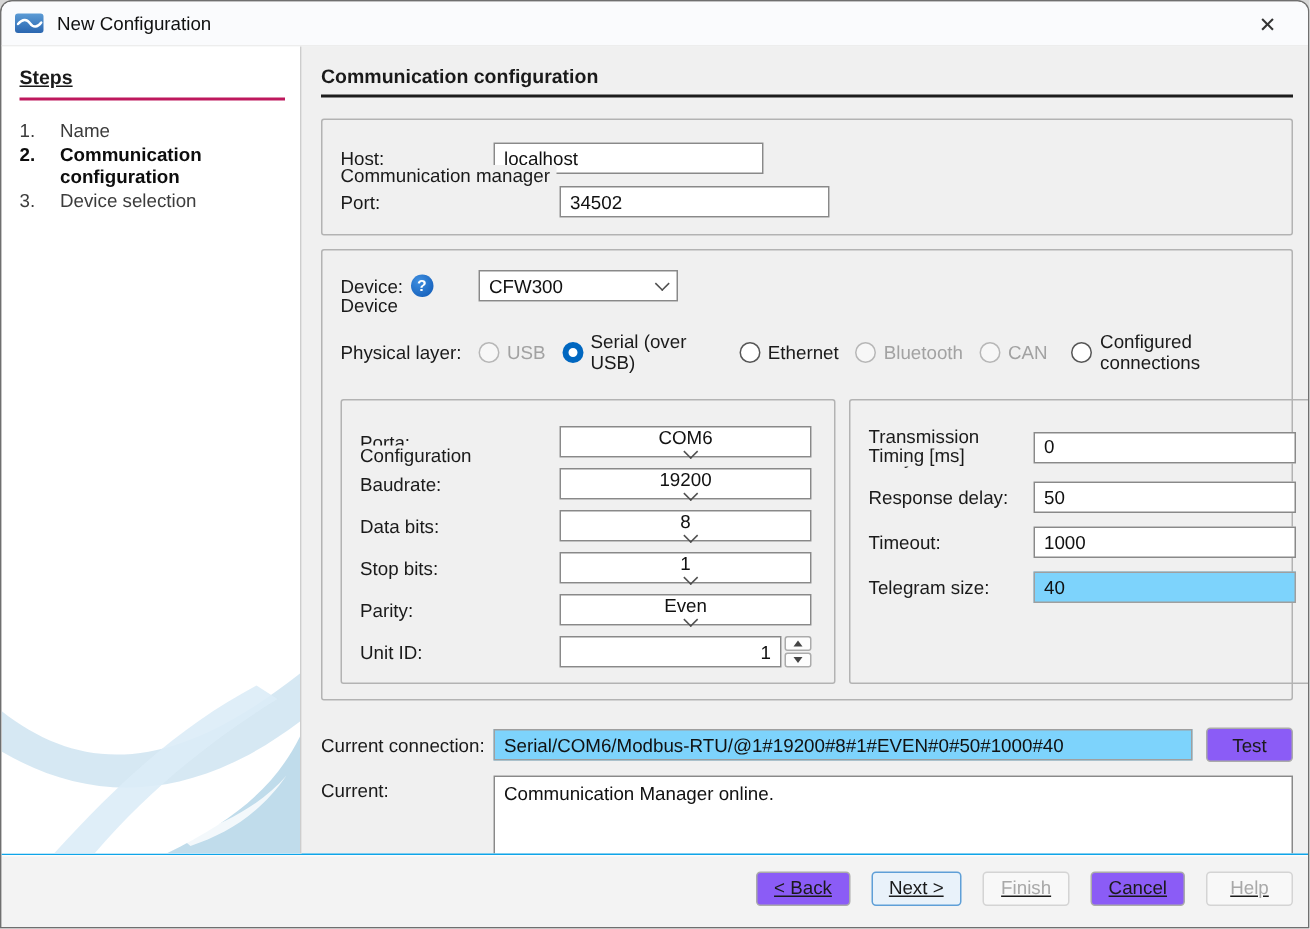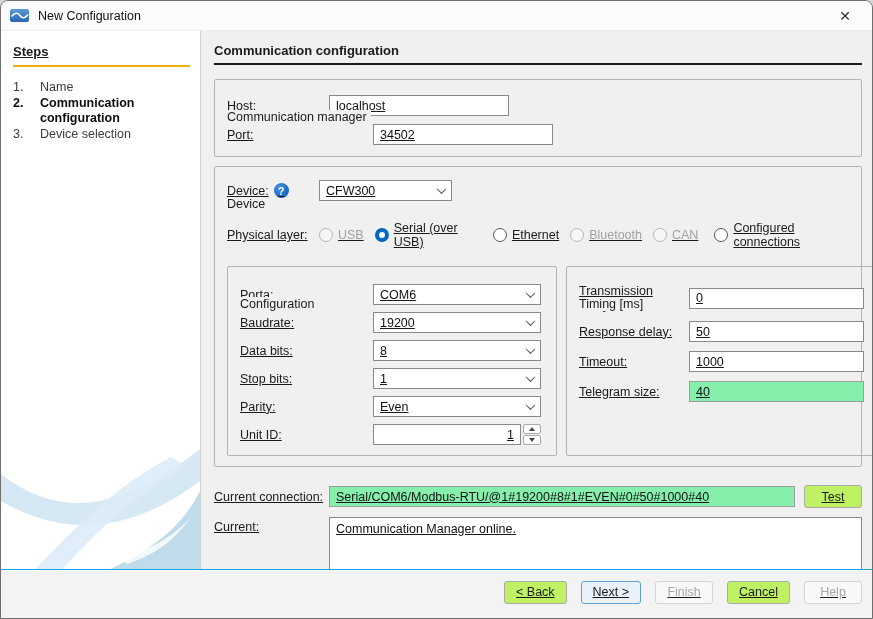--- a/index.html
+++ b/index.html
@@ -18,40 +18,40 @@
   .window-title { margin-left:9px; font-size:12.5px; color:#111; }
   .close-btn { margin-left:auto; width:26px; height:24px; display:flex; align-items:center; justify-content:center;
                font-size:14px; color:#333; cursor:pointer; border-radius:4px; }
 
   
   .wbody { flex:1; display:flex; min-height:0; }
 
   
   .sidebar { width:200px; flex:0 0 200px; background:#ffffff; border-right:1px solid #cdcdcd;
              padding:13px 10px 0 12px; position:relative; overflow:hidden; }
-  .steps-heading { font-weight:bold; font-size:13px; padding-bottom:6px; border-bottom:2px solid #eab308;text-decoration:underline; }
+  .steps-heading { font-weight:bold; font-size:13px; padding-bottom:6px; border-bottom:2px solid #be185d;text-decoration:underline; }
   .steps-list { margin-top:13px; color:#3c3c3c; }
   .step { display:flex; line-height:15.5px; margin-bottom:0; }
   .step-num { width:27px; flex:0 0 27px; }
   .step.active { font-weight:bold; color:#0d0d0d; }
   .watermark { position:absolute; left:0; bottom:0; width:199px; height:150px; pointer-events:none; }
 
   
   .main { flex:1; background:#f0f0f0; padding:12px 10px 0 13px; overflow:hidden; }
   .main-heading { font-weight:bold; font-size:13px; padding-bottom:5px; border-bottom:2px solid #1c1c1c; }
 
   .group { border:1px solid #b3b3b3; border-radius:2px; position:relative; }
   .group > .legend { position:absolute; top:-8px; left:8px; background:#f0f0f0; padding:0 4px; line-height:14px;margin-top:38px; }
 
-  .row { display:flex; align-items:center;text-decoration:underline; }
+  .row { display:flex; align-items:center; }
   .lbl { flex:0 0 auto; }
 
   input.tbox, .fake-select, textarea.tarea {
      font:inherit; color:#111; background:#fff; border:1px solid #898989; height:21px; padding:0 6px; outline:none; }
-  input.tbox.readonly { background:#86efac; border-color:#9f9f9f; }
+  input.tbox.readonly { background:#7dd3fc; border-color:#9f9f9f; }
 
   .fake-select { display:flex; align-items:center; justify-content:space-between; cursor:default; }
   .chev { width:7px; height:7px; border-right:1.4px solid #4f4f4f; border-bottom:1.4px solid #4f4f4f;
           transform:rotate(45deg) translate(-1px,-1px); margin-left:6px; flex:0 0 auto; }
 
   
   .grp-comm { margin-top:14px; padding:15px 12px 11px 12px; }
   .grp-comm .row { margin-bottom:8px; }
   .grp-comm .row:last-child { margin-bottom:0;gap:44px; }
   .grp-comm .lbl { width:102px; }
@@ -73,21 +73,21 @@
   .radio.selected { border:4px solid #0067c0; }
   .radio-item.off .radio { border:1px solid #b7b7b7; background:#f7f7f7; }
   .radio-item.off .radio-label { color:#a2a2a2; }
 
   .subgroups { display:flex; gap:9px; margin-top:17px; }
   .grp-config { width:330px; flex:0 0 330px; padding:17px 12px 9px 12px; height:190px; }
   .grp-timing { flex:1; padding:17px 12px 9px 12px; height:190px; }
 
   .grp-config .row { margin-bottom:7px; }
   .grp-config .lbl { width:133px; }
-  .grp-config .fake-select { width:168px; }
+  .grp-config .fake-select { width:168px;flex-direction:column; }
   .spin-wrap { width:168px; display:flex; }
   .spin-wrap input { flex:1; text-align:right; min-width:0; }
   .spinner { width:18px; margin-left:2px; display:flex; flex-direction:column; gap:1px; }
   .spin-btn { flex:1; background:#fdfdfd; border:1px solid #ababab; border-radius:2px;
               display:flex; align-items:center; justify-content:center; cursor:pointer; }
   .tri-up { width:0; height:0; border-left:3.5px solid transparent; border-right:3.5px solid transparent; border-bottom:4px solid #444; }
   .tri-down { width:0; height:0; border-left:3.5px solid transparent; border-right:3.5px solid transparent; border-top:4px solid #444; }
 
   .grp-timing .row { margin-bottom:9px; }
   .grp-timing .lbl { width:110px; }
@@ -100,21 +100,21 @@
   .test-btn { margin-left:9px; }
 
   .status-row { margin-top:9px; align-items:flex-start; }
   .status-row .lbl { width:115px; padding-top:3px; }
   textarea.tarea { flex:1; height:55px; resize:none; padding:4px 6px; line-height:15px; }
 
   
   .footer { flex:0 0 49px; background:#f3f3f3; border-top:1px solid #0ea5e9;
             box-shadow:inset 0 1px 0 rgba(255,255,255,.7);
             display:flex; align-items:center; justify-content:flex-end; gap:14px; padding:0 10px 4px 0;text-decoration:underline; }
-  .btn { font:inherit; min-width:58px; height:23px; padding:0 11px; background:#bef264;
+  .btn { font:inherit; min-width:58px; height:23px; padding:0 11px; background:#8b5cf6;
          border:1px solid #aaaaaa; border-radius:3px; color:#1a1a1a; cursor:pointer; }
   .btn.accent { background:#e9f2fa; border-color:#5f9fd7; }
   .btn.disabled { color:#a8a8a8; background:#f8f8f8; border-color:#d4d4d4; cursor:default; }
 </style>
 </head>
 <body>
 
 <div class="window">
 
   <div class="titlebar">

